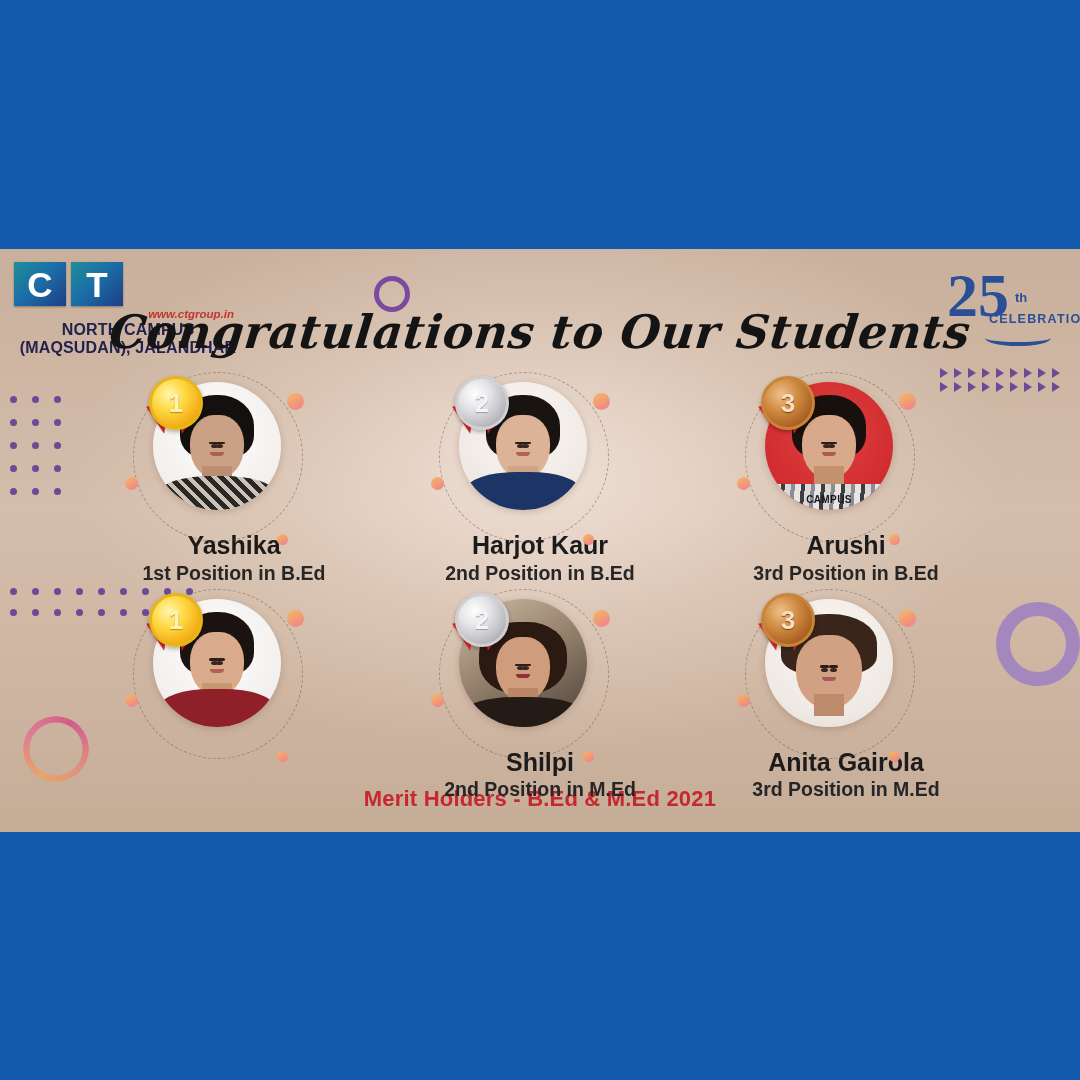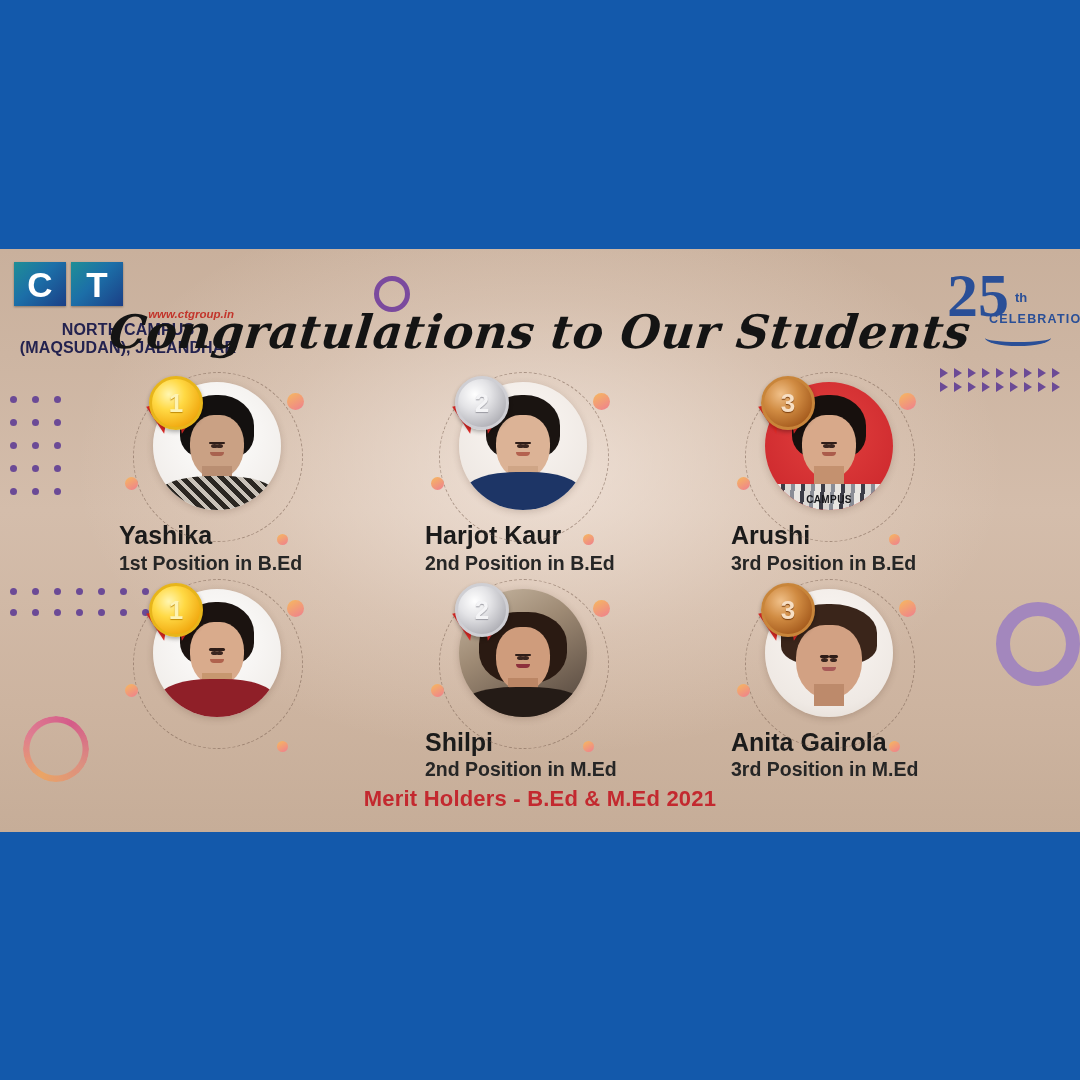--- a/index.html
+++ b/index.html
@@ -147,21 +147,21 @@
     font-size:26px;font-weight:bold;line-height:1;
     box-shadow:0 2px 4px rgba(0,0,0,.3);}
   .disc.gold{background:radial-gradient(circle at 35% 32%,#fff6b0 0%,#ffd944 35%,#f2ab12 75%,#c7820a 100%);
     border:3px solid #e7b51a;color:#fdf3b4;text-shadow:0 1px 1px #c08b08;}
   .disc.silver{background:radial-gradient(circle at 35% 32%,#ffffff 0%,#e3e3e6 35%,#b4b4ba 75%,#8d8d94 100%);
     border:3px solid #cfcfd4;color:#f4f4f6;text-shadow:0 1px 1px #9a9aa1;}
   .disc.bronze{background:radial-gradient(circle at 35% 32%,#f0c089 0%,#d08b42 38%,#a65c1e 78%,#80420f 100%);
     border:3px solid #c8853a;color:#f7dfc4;text-shadow:0 1px 1px #7a3d0c;}
 
   
-  .cap{}
+  .cap{text-align:center;margin-top:10px;}
   .cap .nm{font-size:25px;font-weight:bold;color:#1b1b1b;line-height:1.1;}
   .cap .ps{font-size:19.5px;font-weight:bold;color:#262626;line-height:1.2;margin-top:2px;}
 
   
   .footer{
     position:absolute;left:0;top:786px;width:1080px;text-align:center;
     font-size:22px;font-weight:bold;color:#c3292f;letter-spacing:.2px;
   }
 </style>
 </head>

